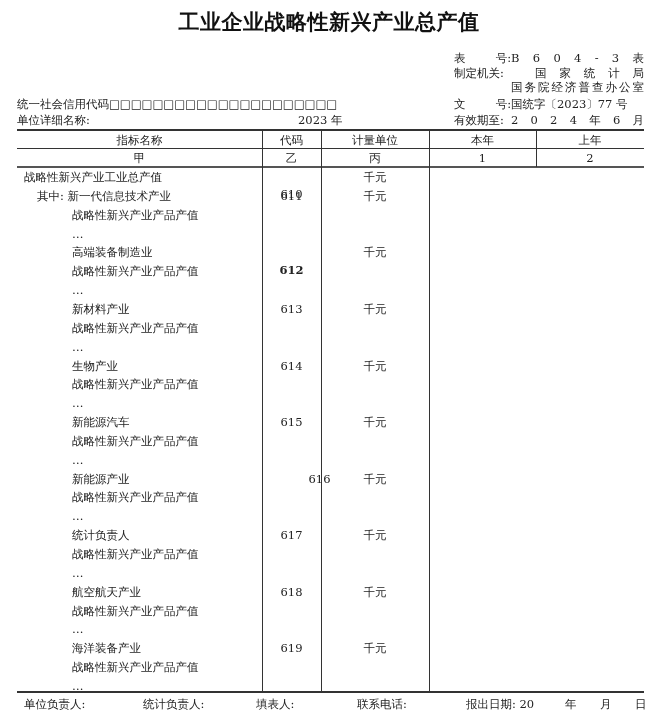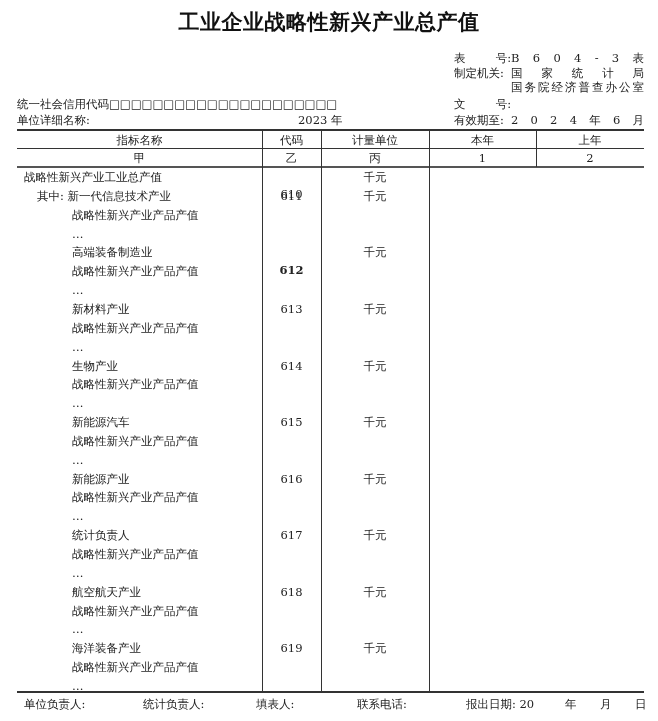--- a/index.html
+++ b/index.html
@@ -37,21 +37,21 @@
   <div class="meta-value">
     <span>B</span>
     <span>6</span>
     <span>0</span>
     <span>4</span>
     <span>-</span>
     <span>3</span>
     <span>表</span>
   </div>
 </div>
-<div class="meta-row" style="top:65px;">
+<div class="meta-row" style="top:65px;gap:24px;">
   <div class="meta-label">
       <span>制定机关:</span>
     </div>
   <div class="meta-value">
     <span>国</span>
     <span>家</span>
     <span>统</span>
     <span>计</span>
     <span>局</span>
   </div>
@@ -68,20 +68,23 @@
     <span>查</span>
     <span>办</span>
     <span>公</span>
     <span>室</span>
   </div>
 </div>
 <div class="meta-row" style="top:96px;">
   <div class="meta-label">
       <span>文</span>
       <span>号:</span>
+    </div>
+  <div class="meta-value" style="justify-content:flex-start;">
+      <span>国统字〔2023〕77 号</span>
     </div>
 </div>
 <div class="meta-row" style="top:112px;">
   <div class="meta-label">
       <span>有效期至:</span>
     </div>
   <div class="meta-value">
     <span>2</span>
     <span>0</span>
     <span>2</span>
@@ -141,21 +144,21 @@
     <div class="cell" style="left: 262px; width: 59px; top: 356.5px;">614</div>
     <div class="cell" style="left: 321px; width: 108px; top: 356.5px;">千元</div>
     <div class="name" style="left: 72px; top: 375.35px;">战略性新兴产业产品产值</div>
     <div class="name" style="left: 72px; top: 394.2px;">…</div>
     <div class="name" style="left: 72px; top: 413.05px;">新能源汽车</div>
     <div class="cell" style="left: 262px; width: 59px; top: 413.05px;">615</div>
     <div class="cell" style="left: 321px; width: 108px; top: 413.05px;">千元</div>
     <div class="name" style="left: 72px; top: 431.9px;">战略性新兴产业产品产值</div>
     <div class="name" style="left: 72px; top: 450.75px;">…</div>
     <div class="name" style="left: 72px; top: 469.6px;">新能源产业</div>
-    <div class="cell" style="left: 262px; width: 59px; top: 469.6px;">616</div>
+    <div class="cell" style="left: 262px; width: 59px; top: 469.6px; padding-left: 28px;">616</div>
     <div class="cell" style="left: 321px; width: 108px; top: 469.6px;">千元</div>
     <div class="name" style="left: 72px; top: 488.45px;">战略性新兴产业产品产值</div>
     <div class="name" style="left: 72px; top: 507.3px;">…</div>
     <div class="name" style="left: 72px; top: 526.15px;">统计负责人</div>
     <div class="cell" style="left: 262px; width: 59px; top: 526.15px;">617</div>
     <div class="cell" style="left: 321px; width: 108px; top: 526.15px;">千元</div>
     <div class="name" style="left: 72px; top: 545px;">战略性新兴产业产品产值</div>
     <div class="name" style="left: 72px; top: 563.85px;">…</div>
     <div class="name" style="left: 72px; top: 582.7px;">航空航天产业</div>
     <div class="cell" style="left: 262px; width: 59px; top: 582.7px;">618</div>

